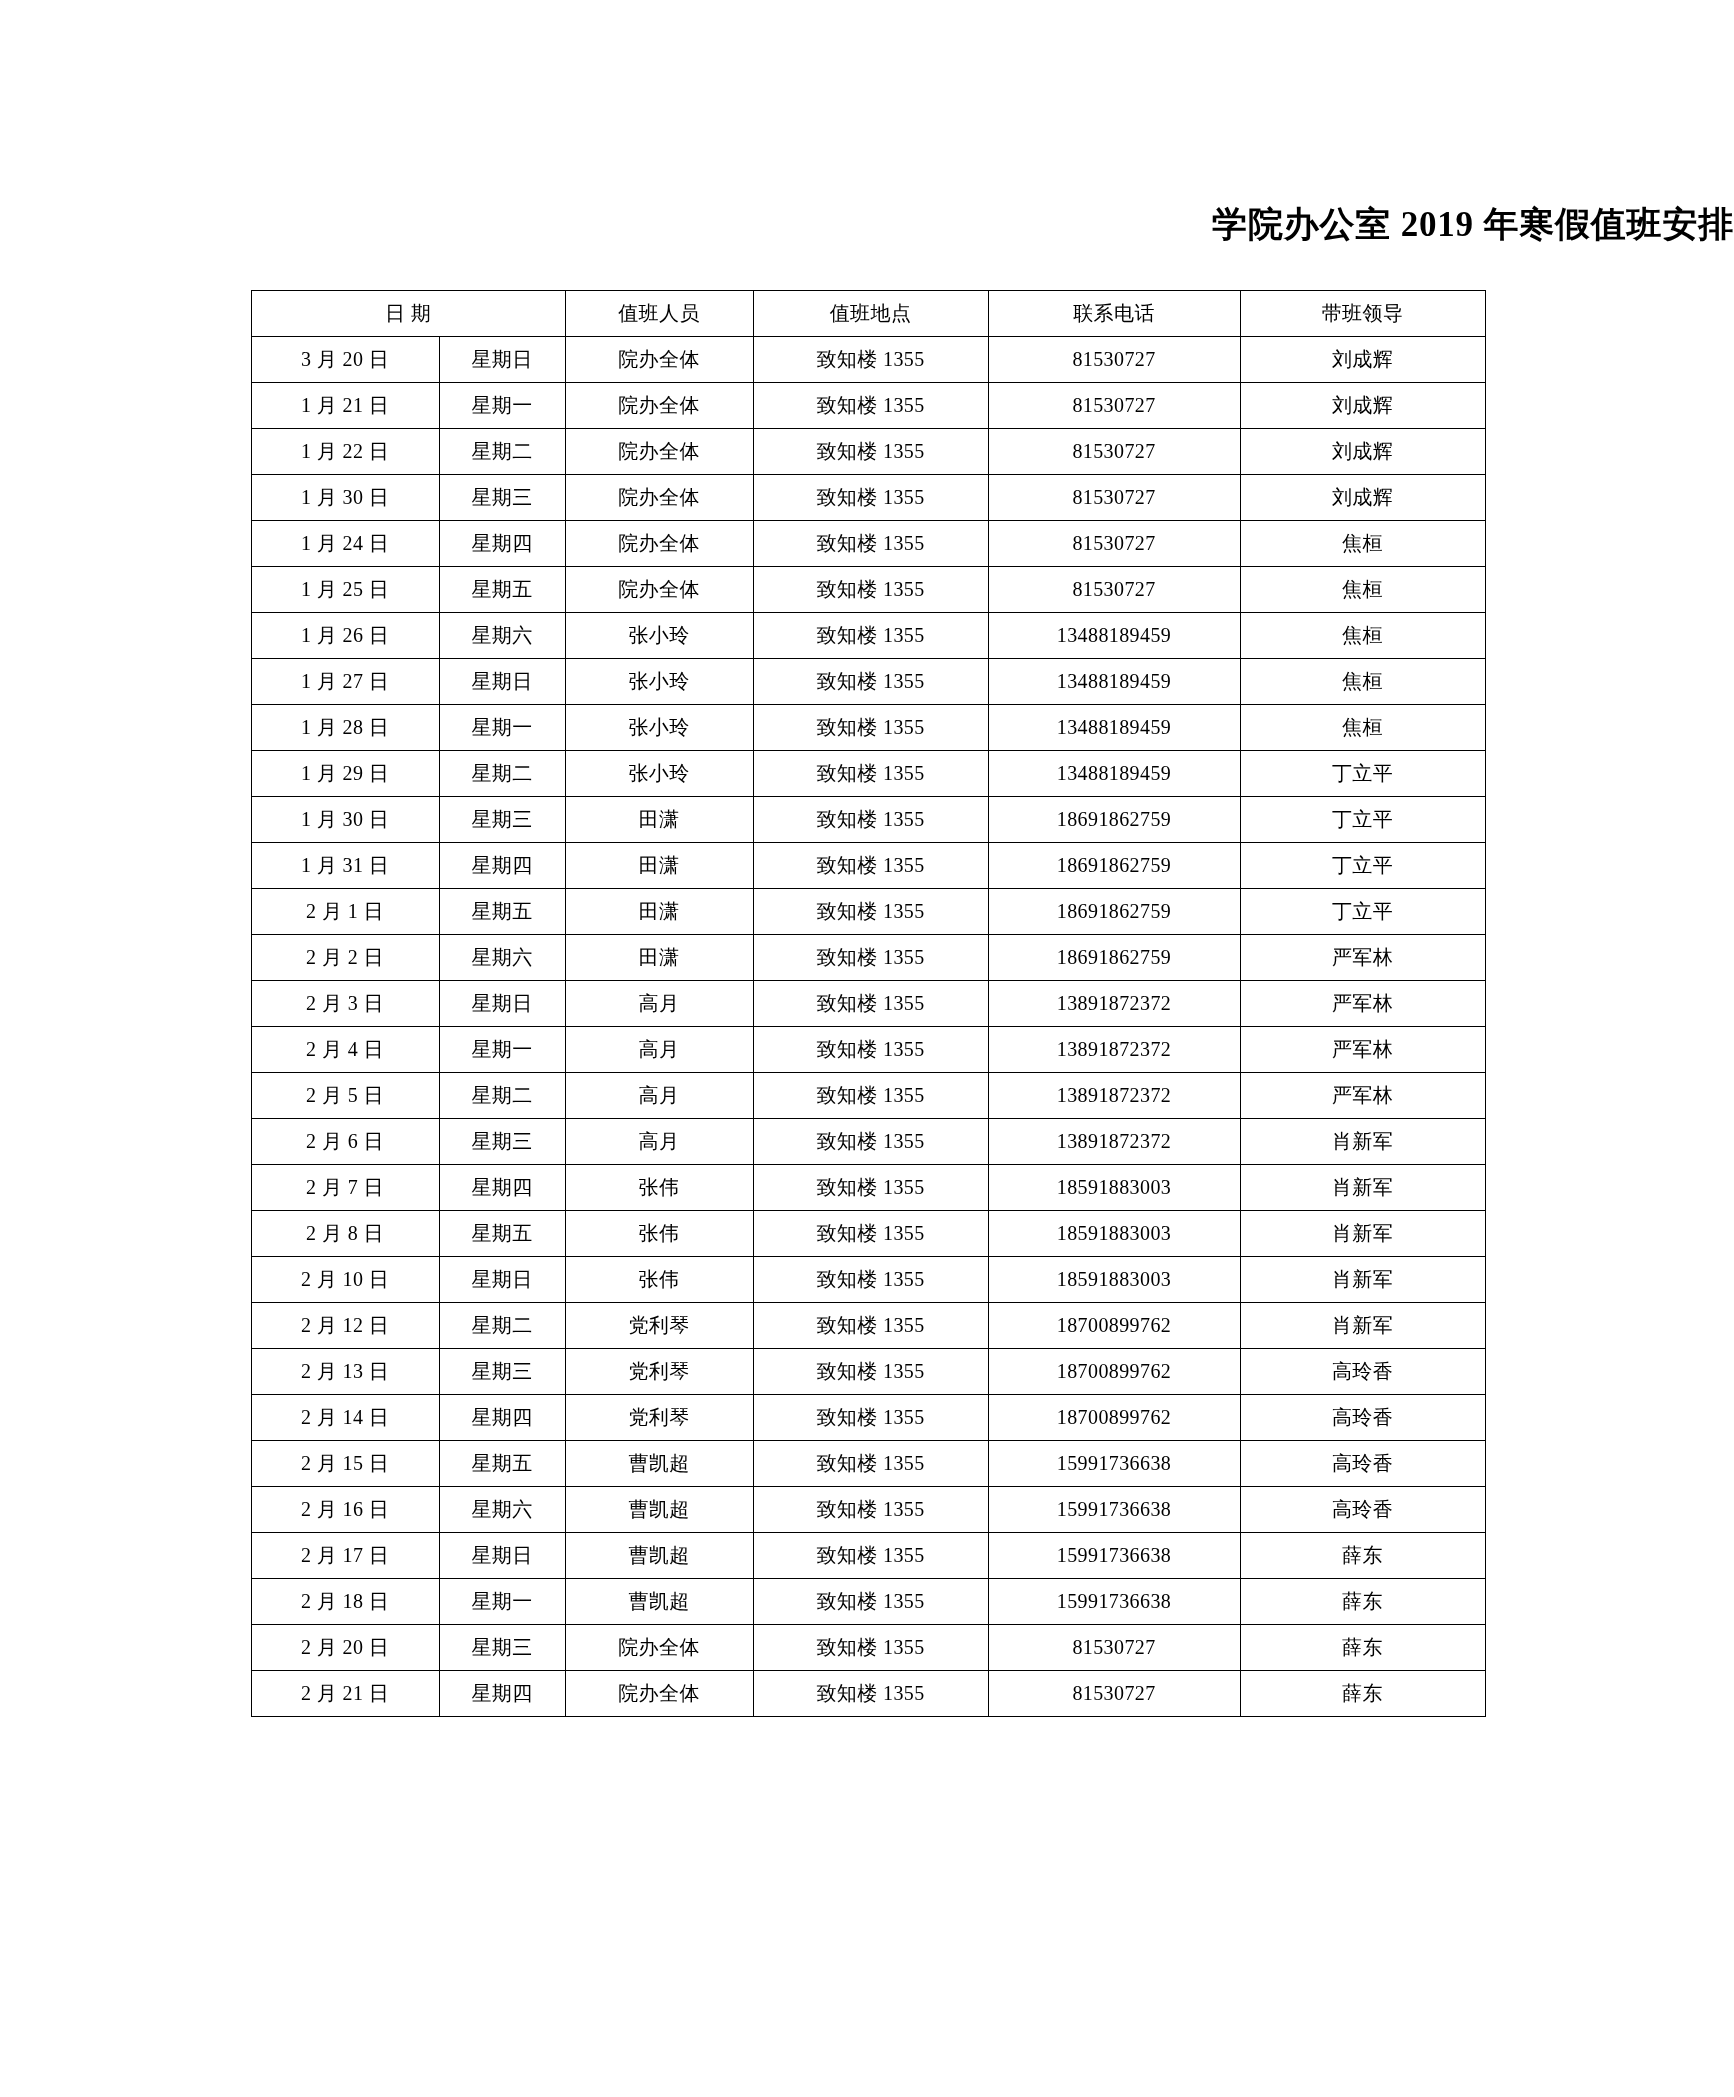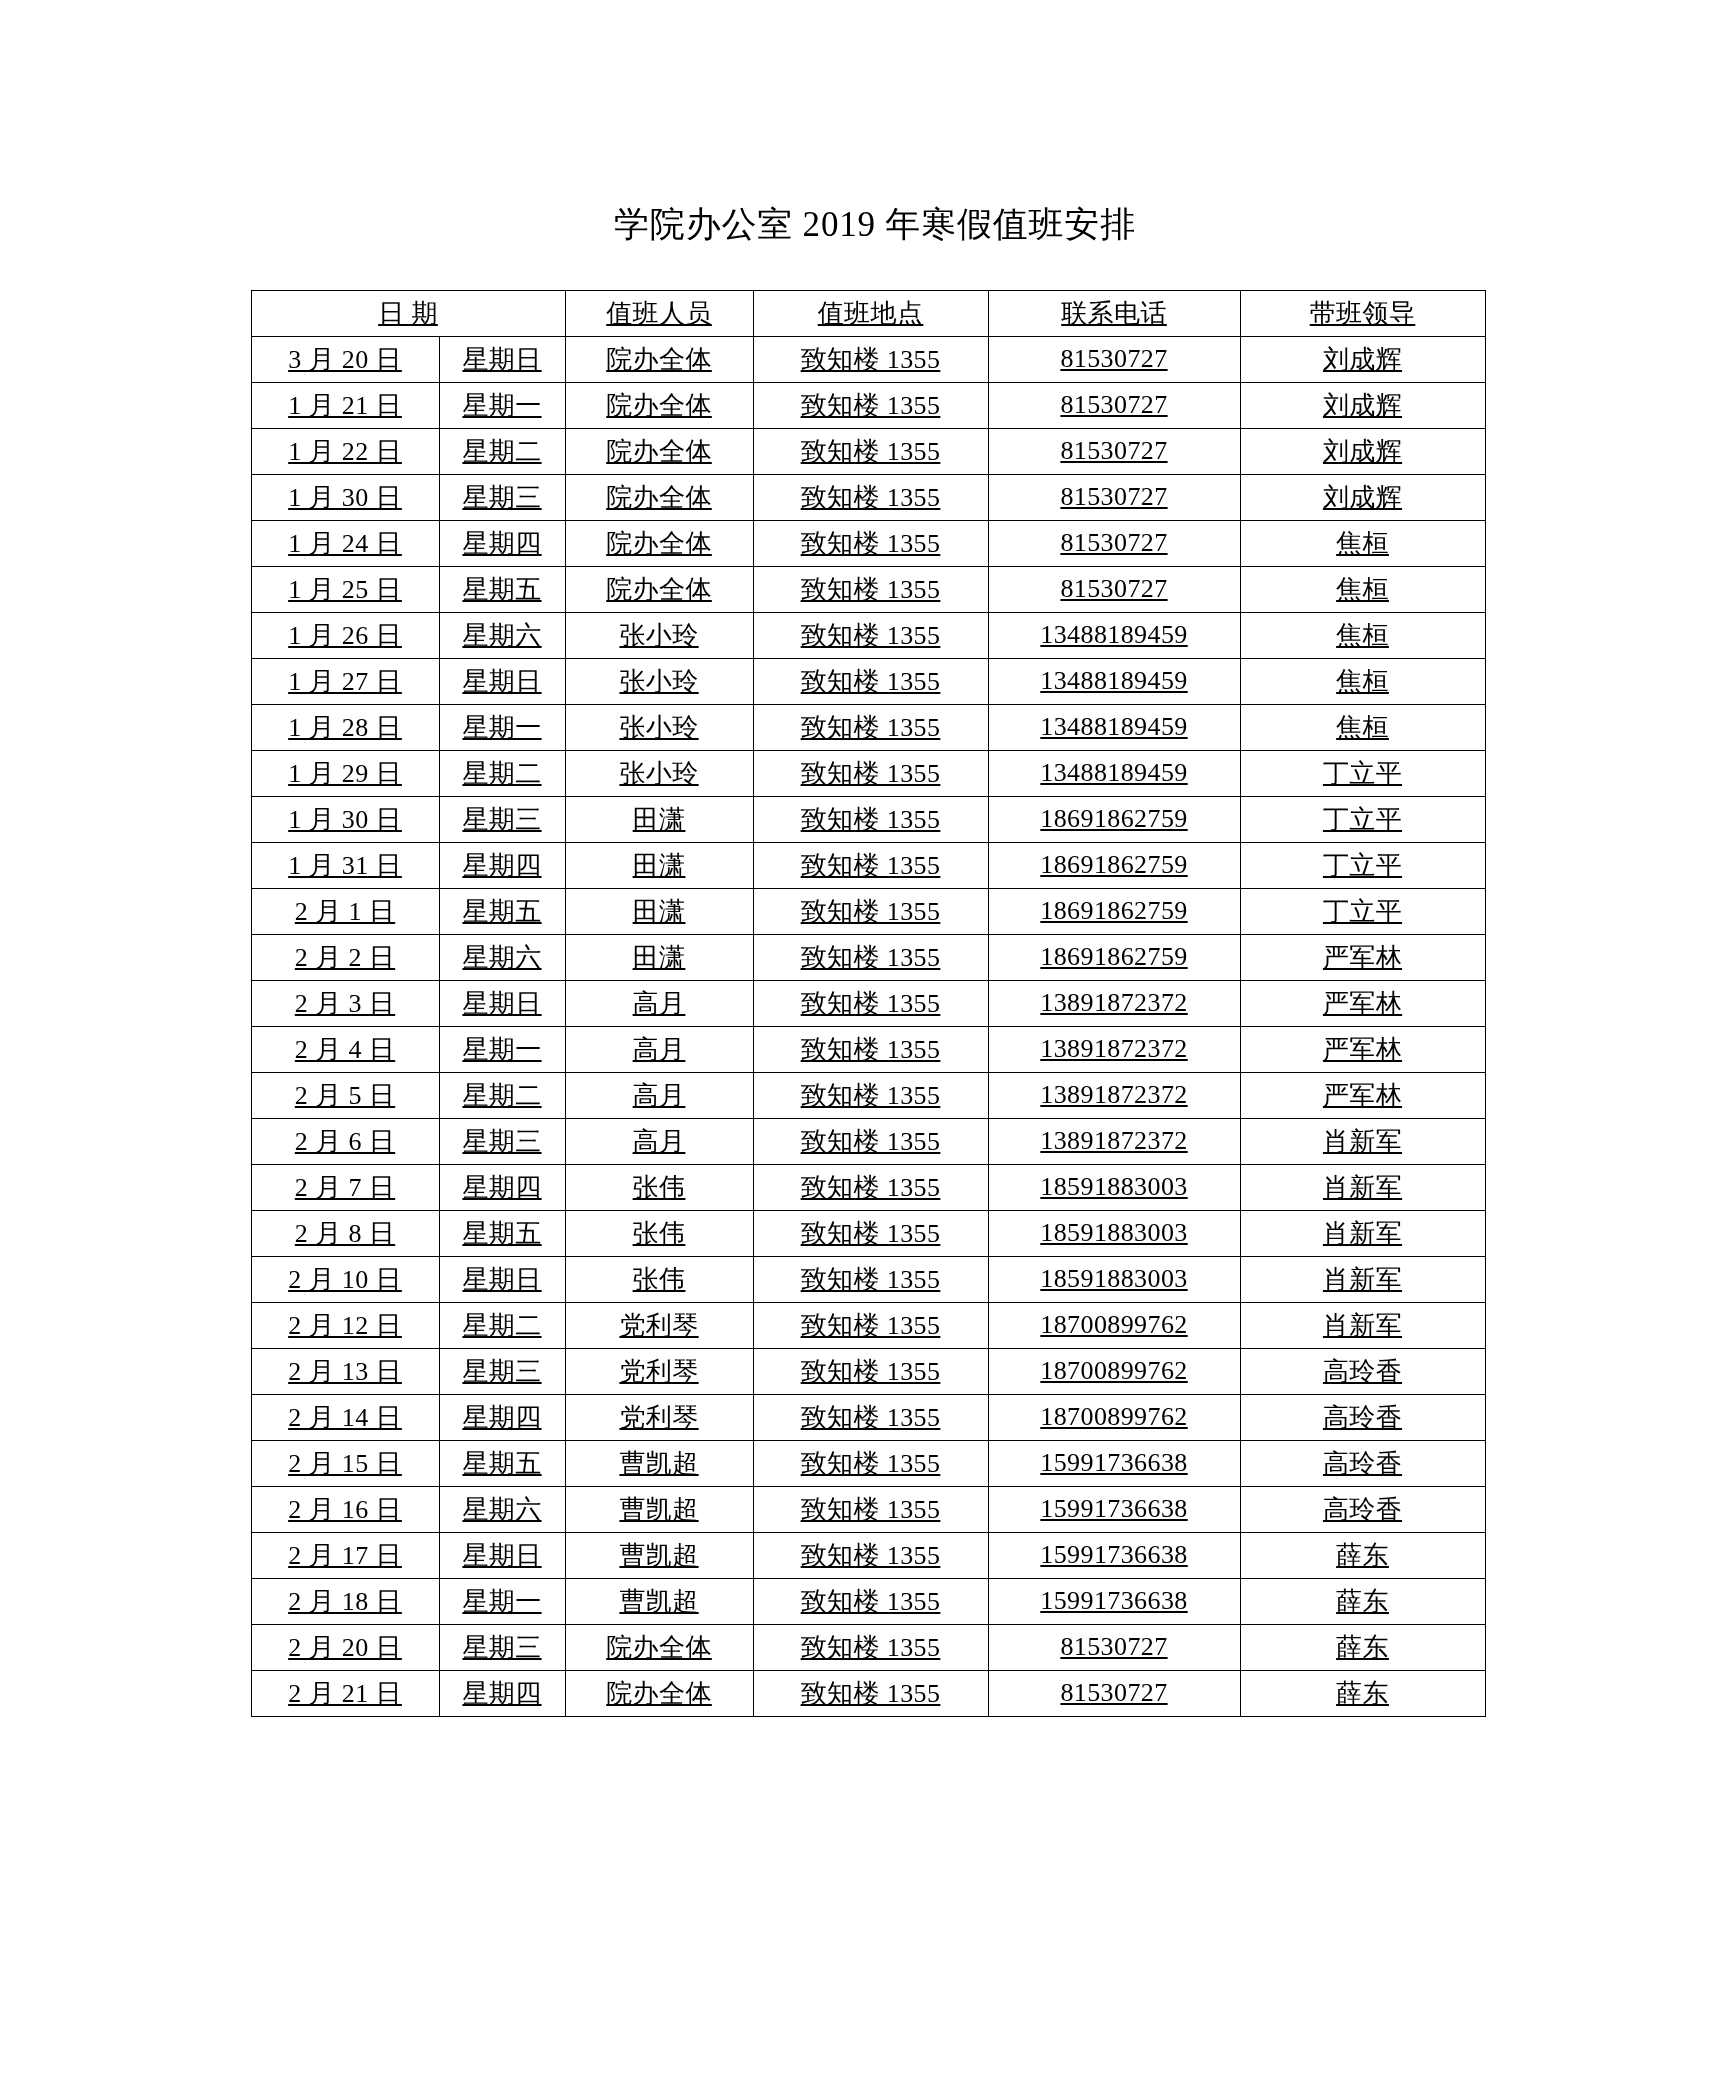--- a/index.html
+++ b/index.html
@@ -15,40 +15,39 @@
     -webkit-font-smoothing: antialiased;
   }
   .page {
     position: relative;
     width: 1734px;
     height: 2453px;
     box-sizing: border-box;
     padding: 0;
   }
   .doc-title {
-    text-align: center;
+    text-align: right;
     font-size: 35px;
-    font-weight: normal;
+    font-weight: bold;
     letter-spacing: 0.8px;
     margin: 0;
     padding-top: 206px;
     line-height: 1.1;
     padding-left: 16px;
   }
   .table-wrap {
     margin: 0 auto;
     margin-top: 45px;
     width: 1233px;
   }
   table.duty {
     border-collapse: collapse;
     width: 100%;
     table-layout: fixed;
-    font-size: 26px;
-    text-decoration: underline;
+    font-size: 20px;
   }
   table.duty td, table.duty th {
     border: 1.3px solid #000000;
     text-align: center;
     vertical-align: middle;
     height: 45px;
     padding: 0 1.7px;
     font-weight: normal;
     white-space: nowrap;
     letter-spacing: 0.4px;

